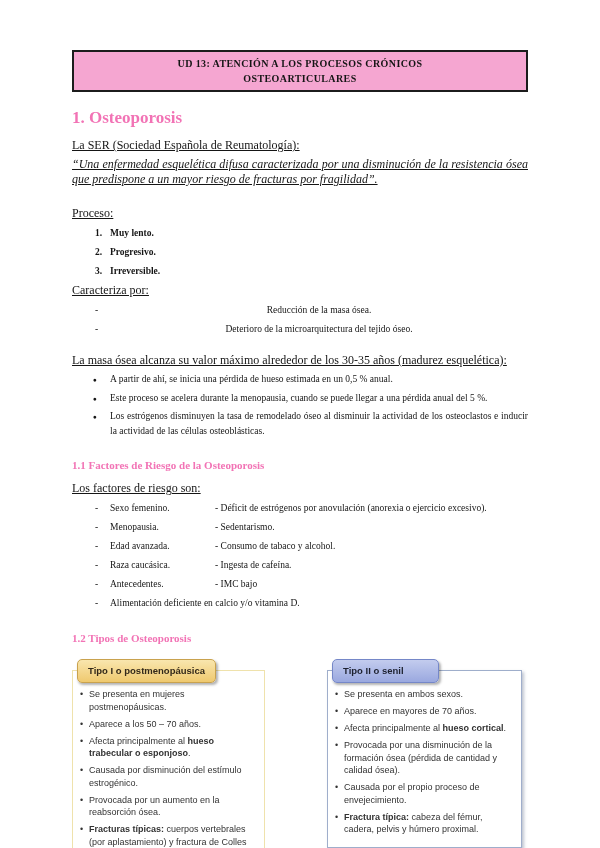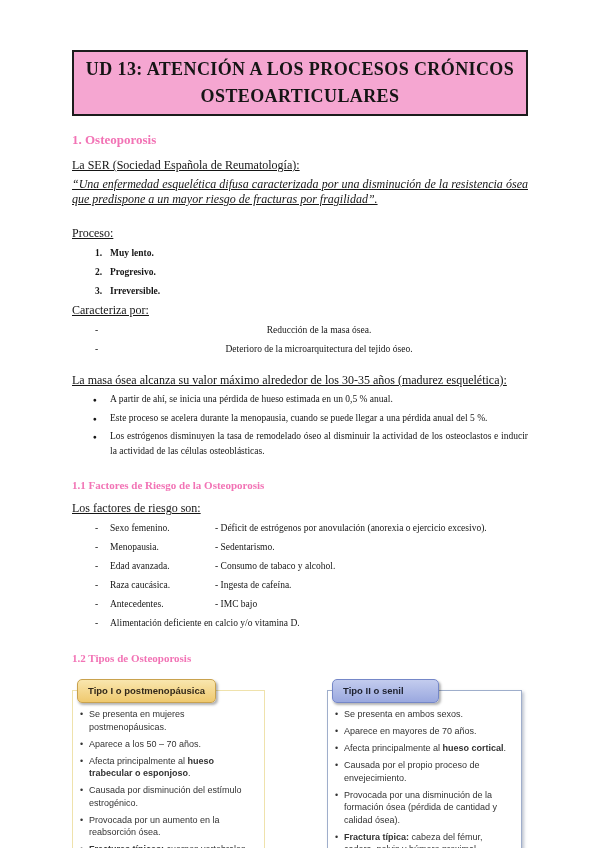--- a/index.html
+++ b/index.html
@@ -5,26 +5,26 @@
   html,body { margin:0; padding:0; background:#ffffff; }
   body {
     width:600px; height:848px; overflow:hidden;
     font-family:"Liberation Serif", serif; color:#151515;
   }
   .page { box-sizing:border-box; width:600px; height:848px; padding:50px 72px 0 72px; }
 
   
   .title-box {
     border:2px solid #1c1c1c; background:#F5A6D1;
-    text-align:center; font-weight:bold; font-size:18px; line-height:1.5;
+    text-align:center; font-weight:bold; font-size:10px; line-height:1.5;
     letter-spacing:0.4px; padding:4px 6px;
   }
 
   
-  .h-main { color:#F273B5; font-weight:bold; font-size:13px; margin:16px 0 0 0; }
+  .h-main { color:#F273B5; font-weight:bold; font-size:17px; margin:16px 0 0 0; }
   .h-sub  { color:#F273B5; font-weight:bold; font-size:11px;  margin:21px 0 0 0; }
 
   p { margin:0; font-size:12px; line-height:15px;text-decoration:underline; }
   .mt-intro { margin-top:10px; }
   .quote { margin-top:4px; font-style:italic; text-align:justify; }
   .label { margin-top:19px; }
   .label2 { }
   .masa { margin-top:16px; }
 
   
@@ -157,20 +157,20 @@
         <li><span></span><span class="b">Fracturas típicas:</span><span> cuerpos vertebrales (por aplastamiento) y fractura de Colles (epifisis distal del radio).</span></li>
       </ul>
     </div>
 
     <div class="type-box t2">
       <div class="tab">Tipo II o senil</div>
       <ul class="box-list">
         <li><span>Se presenta en ambos sexos.</span><span class="b"></span><span></span></li>
         <li><span>Aparece en mayores de 70 años.</span><span class="b"></span><span></span></li>
         <li><span>Afecta principalmente al </span><span class="b">hueso cortical</span><span>.</span></li>
+        <li><span>Provocada por una disminución de la formación ósea (pérdida de cantidad y calidad ósea).</span><span class="b"></span><span></span></li>
         <li><span>Causada por el propio proceso de envejecimiento.</span><span class="b"></span><span></span></li>
-        <li><span>Provocada por una disminución de la formación ósea (pérdida de cantidad y calidad ósea).</span><span class="b"></span><span></span></li>
         <li><span></span><span class="b">Fractura típica:</span><span> cabeza del fémur, cadera, pelvis y húmero proximal.</span></li>
       </ul>
     </div>
 
   </div>
 </div>
 
 </body></html>

